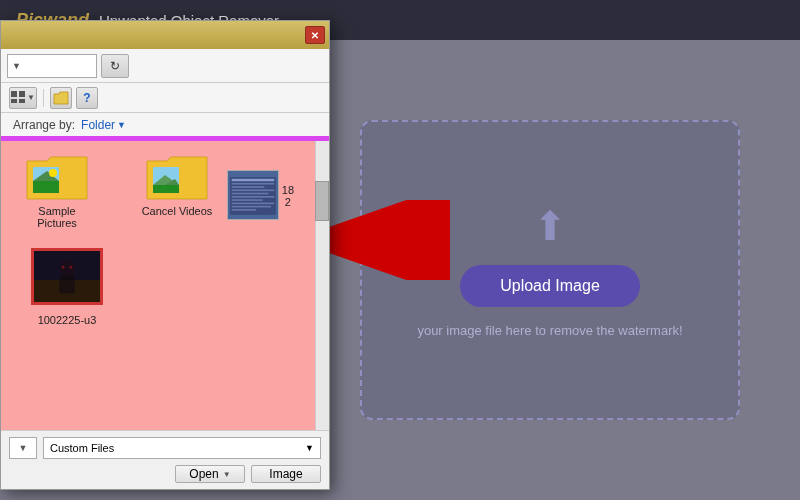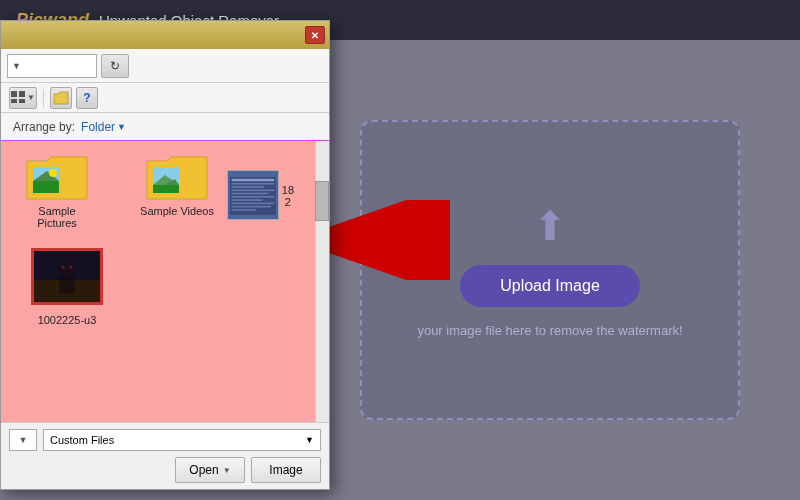--- a/index.html
+++ b/index.html
@@ -242,21 +242,21 @@
       cursor: pointer;
       font-size: 12px;
       color: #2060c0;
       font-weight: bold;
     }
 
     
     #arrange-bar {
       height: 28px;
       background: #f5f5f5;
-      border-bottom: 1px solid #d946ef;
+      border-bottom: 5px solid #d946ef;
       display: flex;
       align-items: center;
       padding: 0 12px;
       font-size: 12px;
       color: #444;
       gap: 6px;
     }
 
     #arrange-value {
       color: #2060c0;
@@ -421,21 +421,21 @@
     }
 
     #bottom-row2 {
       display: flex;
       justify-content: flex-end;
       gap: 6px;
     }
 
     .dialog-btn {
       min-width: 70px;
-      height: 26px;
+      height: 18px;
       background: linear-gradient(to bottom, #f5f5f5, #e0e0e0);
       border: 1px solid #aaa;
       border-radius: 2px;
       font-size: 12px;
       cursor: pointer;
       display: flex;
       align-items: center;
       justify-content: center;
       gap: 4px;
     }
@@ -538,21 +538,21 @@
 
     <div class="folder-item" style="margin-left: 30px;">
       <svg class="folder-svg" viewBox="0 0 64 52" xmlns="http://www.w3.org/2000/svg">
         <path d="M2 10 L22 10 L26 6 L62 6 L62 48 L2 48 Z" fill="#f0c030" stroke="#c8a010" stroke-width="0.8"></path>
 
         <rect x="8" y="16" width="26" height="26" fill="#87ceeb" rx="1"></rect>
         <rect x="8" y="34" width="26" height="8" fill="#228b22"></rect>
         <polygon points="8,34 20,24 34,34" fill="#5a9a5a"></polygon>
         <polygon points="20,34 30,28 34,34" fill="#4a8a4a"></polygon>
       </svg>
-      <span class="folder-label">Sample Videos</span>
+      <span class="folder-label">Cancel Videos</span>
     </div>
 
     <div class="small-image-item" style="margin-top: 10px; margin-left: 0px;">
       <div class="small-image-thumb">
 
         <svg width="56" height="46" viewBox="0 0 56 46" xmlns="http://www.w3.org/2000/svg">
           <rect width="56" height="46" fill="#3a4a7a"></rect>
 
           <rect x="2" y="2" width="52" height="3" fill="#8899cc"></rect>
           <rect x="2" y="7" width="52" height="2" fill="#6677aa"></rect>

